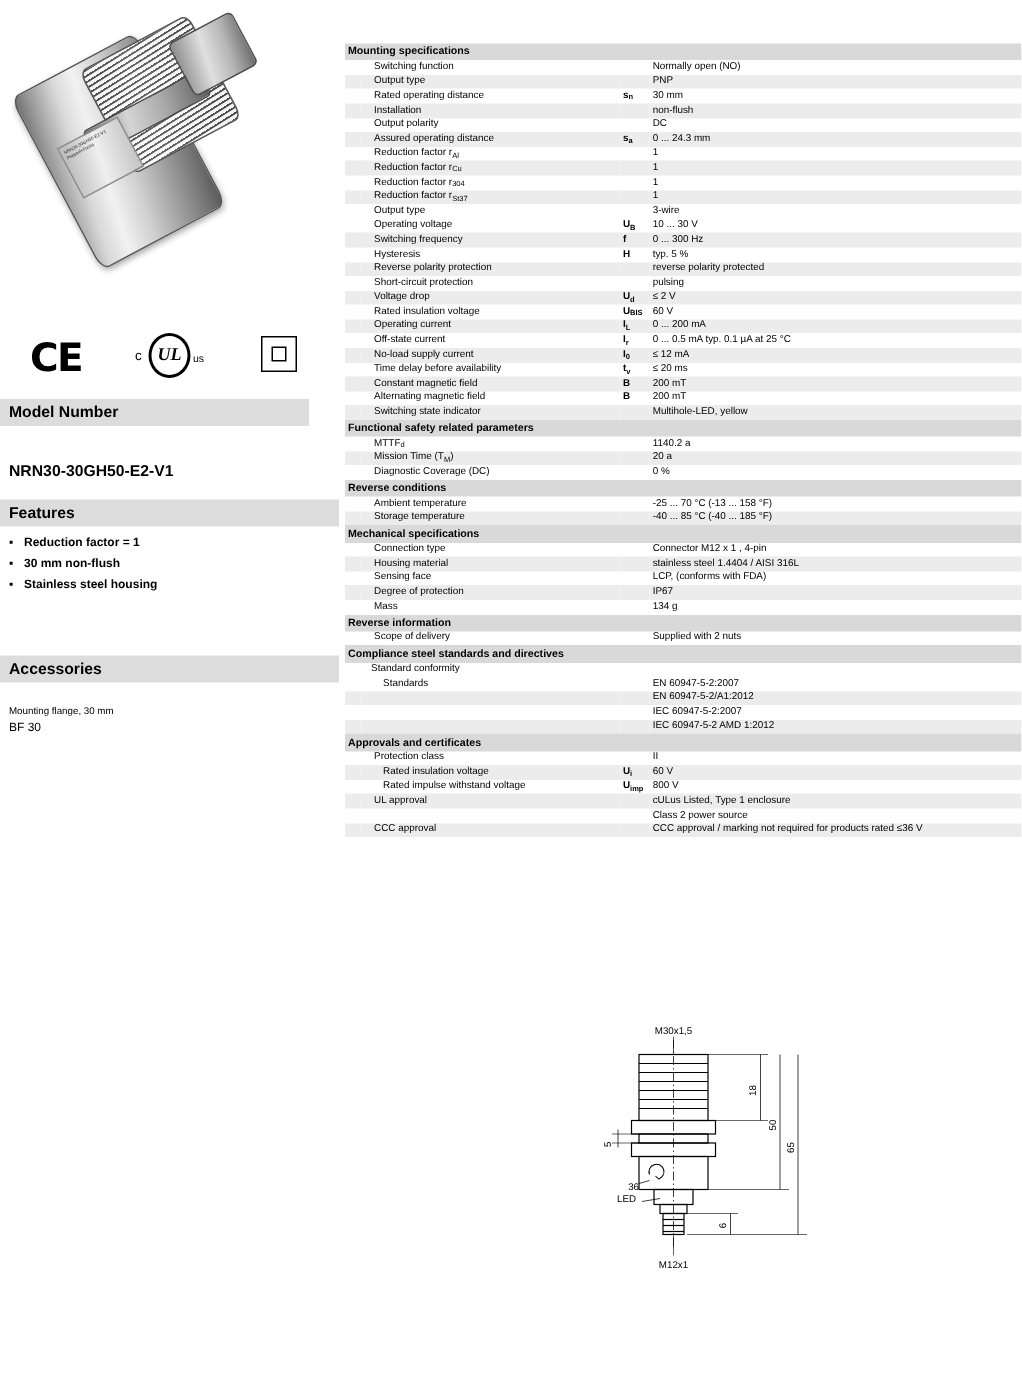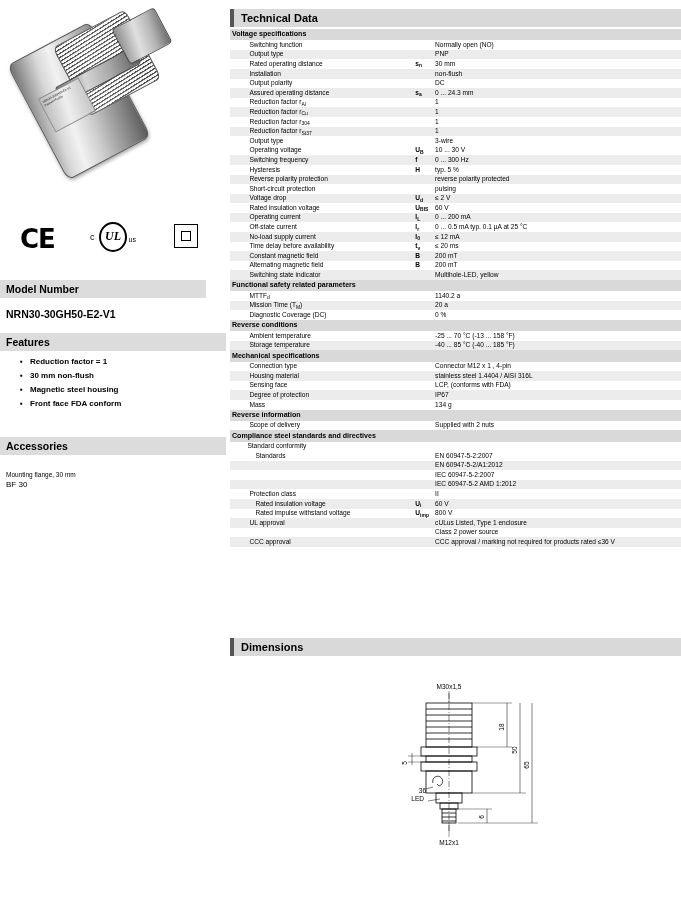--- a/index.html
+++ b/index.html
@@ -149,28 +149,28 @@
     box-sizing: border-box;
   }
 
   .lc-header {
     background: #dcdcdc;
     font-weight: bold;
     font-size: 10.5px;
     padding: 3px 6px;
     margin: 0;
   }
-  #model-header { position: absolute; left: 0; top: 280px; width: 206px; box-sizing: border-box; }
+  #model-header { position: absolute; left: 0; top: 266px; width: 206px; box-sizing: border-box; }
   #model-value {
     position: absolute; left: 6px; top: 308px;
     font-size: 10.5px; font-weight: bold;
   }
   #features-header { position: absolute; left: 0; top: 333px; width: 226px; box-sizing: border-box; }
   #features-list {
-    position: absolute; left: 18px; top: 355px; width: 214px;
+    position: absolute; left: 4px; top: 355px; width: 214px;
     margin: 0; padding: 0; list-style: none;
   }
   #features-list li {
     font-size: 8px;
     font-weight: bold;
     line-height: 14px;
     padding-left: 12px;
     position: relative;
   }
   #features-list li:before {
@@ -274,37 +274,35 @@
     </div>
   </div>
 
   <div id="model-header" class="lc-header">Model Number</div>
   <div id="model-value">NRN30-30GH50-E2-V1</div>
 
   <div id="features-header" class="lc-header">Features</div>
   <ul id="features-list">
     <li>Reduction factor = 1</li>
     <li>30 mm non-flush</li>
-    <li>Magnetic steel housing</li>
-    <li>Front face FDA conform</li>
+    <li>Stainless steel housing</li>
   </ul>
 
   <div id="accessories-header" class="lc-header">Accessories</div>
   <div id="accessory-name">BF 30</div>
   <div id="accessory-desc">Mounting flange, 30 mm</div>
 </div>
 
 <div id="right-col">
 
-  <div id="tech-data-title" class="section-title">Technical Data</div>
 
   <table class="spec" id="spec-table">
     <tbody id="spec-body">
         <tr class="grouprow">
-          <td colspan="4">Voltage specifications</td>
+          <td colspan="4">Mounting specifications</td>
         </tr>
         <tr class="">
           <td class="c1"></td>
           <td class="c2" style="padding-left: 8px;">Switching function</td>
           <td class="c3" style="font-weight: bold;"></td>
           <td class="c4">Normally open (NO)</td>
         </tr>
         <tr class="alt">
           <td class="c1"></td>
           <td class="c2" style="padding-left: 8px;">Output type</td>
@@ -553,20 +551,23 @@
           <td class="c2" style="padding-left: 14px;"></td>
           <td class="c3" style="font-weight: bold;"></td>
           <td class="c4">IEC 60947-5-2:2007</td>
         </tr>
         <tr class="alt">
           <td class="c1"></td>
           <td class="c2" style="padding-left: 14px;"></td>
           <td class="c3" style="font-weight: bold;"></td>
           <td class="c4">IEC 60947-5-2 AMD 1:2012</td>
         </tr>
+        <tr class="grouprow">
+          <td colspan="4">Approvals and certificates</td>
+        </tr>
         <tr class="">
           <td class="c1"></td>
           <td class="c2" style="padding-left: 8px;">Protection class</td>
           <td class="c3" style="font-weight: bold;"></td>
           <td class="c4">II</td>
         </tr>
         <tr class="alt">
           <td class="c1"></td>
           <td class="c2" style="padding-left: 14px;">Rated insulation voltage</td>
           <td class="c3" style="font-weight: bold;">U<sub>i</sub></td>
@@ -592,21 +593,20 @@
         </tr>
         <tr class="alt">
           <td class="c1"></td>
           <td class="c2" style="padding-left: 8px;">CCC approval</td>
           <td class="c3" style="font-weight: bold;"></td>
           <td class="c4">CCC approval / marking not required for products rated ≤36 V</td>
         </tr>
       </tbody>
   </table>
 
-  <div id="dimensions-title" class="section-title">Dimensions</div>
 
   <div id="dim-drawing">
     <svg width="451" height="250" viewBox="0 0 451 250">
       <g stroke="#000" fill="none" stroke-width="0.8">
 
         <rect x="196" y="38" width="46" height="44"></rect>
 
         <line x1="196" y1="44" x2="242" y2="44"></line>
         <line x1="196" y1="50" x2="242" y2="50"></line>
         <line x1="196" y1="56" x2="242" y2="56"></line>

